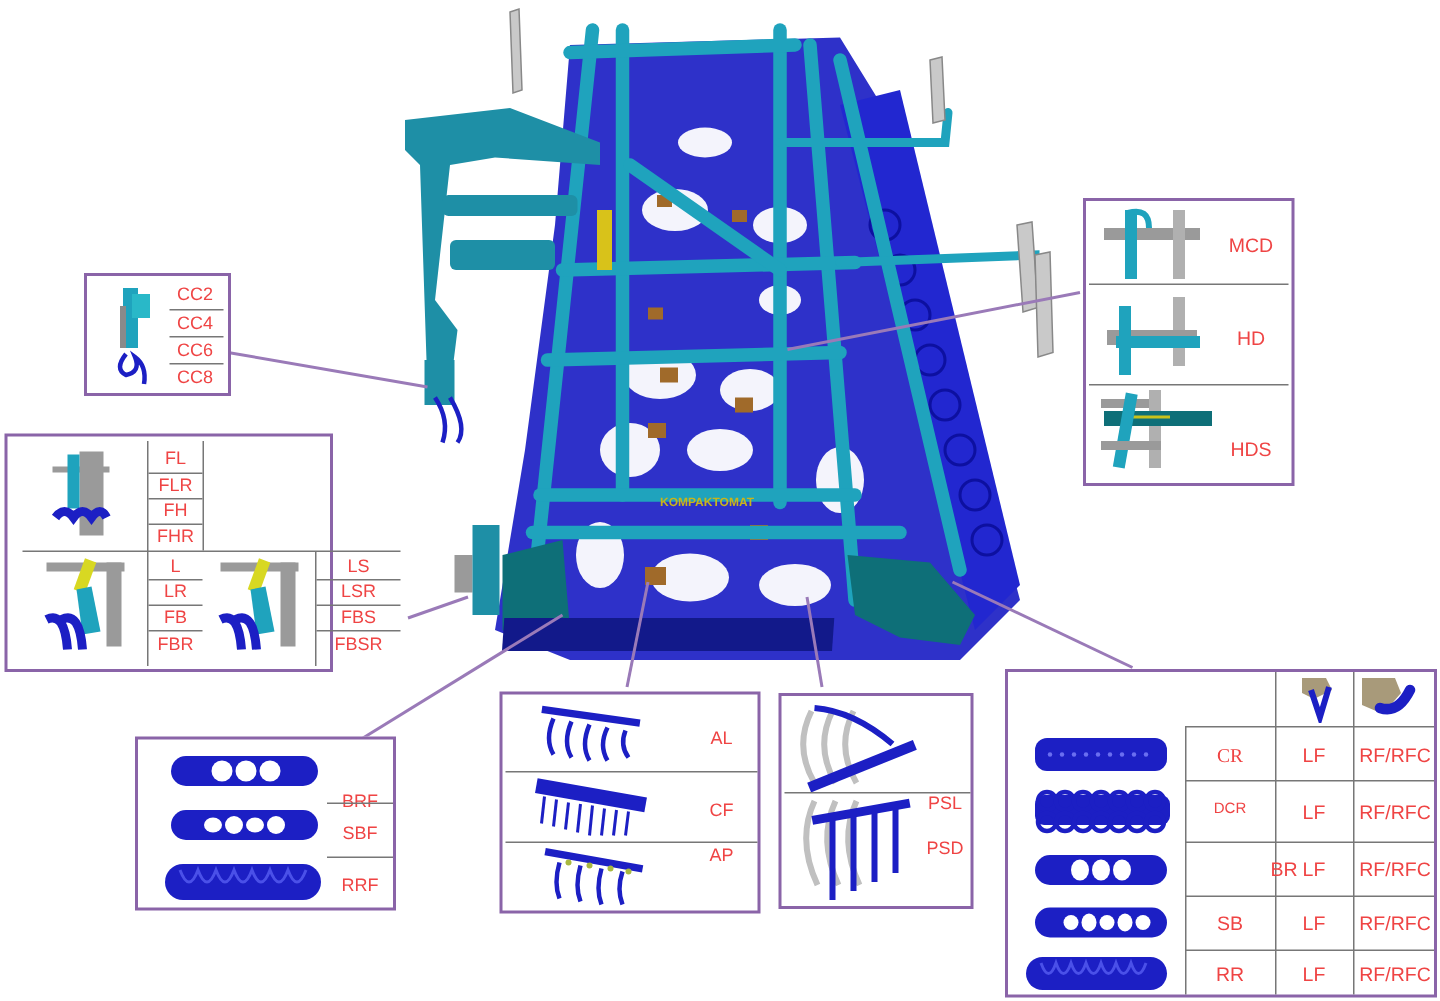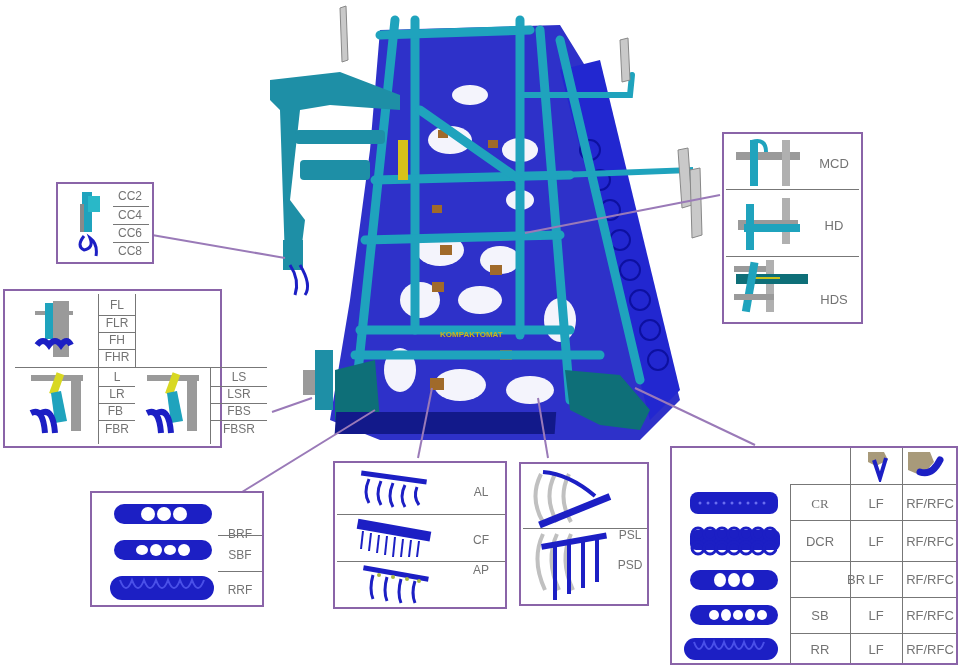--- a/index.html
+++ b/index.html
@@ -1,18 +1,18 @@
 <!DOCTYPE html>
 <html><head>
 <meta charset="utf-8">
 <style>
   html,body{margin:0;padding:0;background:#ffffff;}
   body{width:960px;height:667px;position:relative;overflow:hidden;font-family:"Liberation Sans","DejaVu Sans",sans-serif;color:#222;}
   .box{position:absolute;border:2px solid #8a64a8;background:#fff;box-sizing:border-box;}
-  .lbl{position:absolute;font-size:12px;color:#737373;text-align:center;}
+  .lbl{position:absolute;font-size:12px;color:#ef4444;text-align:center;}
   .hline{position:absolute;height:1px;background:#777;}
   .vline{position:absolute;width:1px;background:#777;}
   svg{position:absolute;left:0;top:0;}
   .thumb{position:absolute;}
 </style>
 </head>
 <body>
 
 <svg width="960" height="667" viewBox="0 0 960 667">
 
@@ -160,21 +160,21 @@
     <rect x="42" y="4" width="10" height="56" fill="#9a9a9a"></rect>
     <rect x="24" y="2" width="8" height="22" fill="#d8d822" transform="rotate(20 28 12)"></rect>
     <path d="M22,22 L32,20 L38,50 L26,52 Z" fill="#1fa3bd"></path>
     <path d="M2,42 Q14,36 16,62 M12,42 Q24,36 26,62" stroke="#1c1fc4" stroke-width="6" fill="none"></path>
   </svg>
   <div class="vline" style="left:130px;top:77px;height:0px;"></div>
   <div class="lbl" style="left:94px;top:79px;width:36px;">L</div>
   <div class="hline" style="left:94px;top:95px;width:36px;"></div>
   <div class="lbl" style="left:94px;top:96px;width:36px;">LR</div>
   <div class="hline" style="left:94px;top:112px;width:36px;"></div>
-  <div class="lbl" style="left:82px;top:113px;width:36px;text-align:right;">FB</div>
+  <div class="lbl" style="left:94px;top:113px;width:36px;">FB</div>
   <div class="hline" style="left:94px;top:129px;width:36px;"></div>
   <div class="lbl" style="left:94px;top:131px;width:36px;">FBR</div>
 
   <svg class="thumb" style="left:140px;top:80px;" width="60" height="66" viewBox="0 0 60 66">
     <rect x="2" y="4" width="52" height="6" fill="#9a9a9a"></rect>
     <rect x="42" y="4" width="10" height="56" fill="#9a9a9a"></rect>
     <rect x="24" y="2" width="8" height="22" fill="#d8d822" transform="rotate(20 28 12)"></rect>
     <path d="M22,22 L32,20 L38,50 L26,52 Z" fill="#1fa3bd"></path>
     <path d="M2,42 Q14,36 16,62 M12,42 Q24,36 26,62" stroke="#1c1fc4" stroke-width="6" fill="none"></path>
   </svg>
@@ -364,21 +364,21 @@
         <circle cx="82" cy="10" r="6"></circle>
       <circle cx="10" cy="24" r="6"></circle>
         <circle cx="22" cy="24" r="6"></circle>
         <circle cx="34" cy="24" r="6"></circle>
         <circle cx="46" cy="24" r="6"></circle>
         <circle cx="58" cy="24" r="6"></circle>
         <circle cx="70" cy="24" r="6"></circle>
         <circle cx="82" cy="24" r="6"></circle>
     </g>
   </svg>
-  <div class="lbl" style="left:118px;top:86px;width:60px;font-size:13px;">DCR</div>
+  <div class="lbl" style="left:118px;top:86px;width:60px;font-size:10px;">DCR</div>
   <div class="lbl" style="left:178px;top:86px;width:52px;font-size:13px;">LF</div>
   <div class="lbl" style="left:230px;top:86px;width:56px;font-size:13px;">RF/RFC</div>
   <div class="hline" style="left:118px;top:113px;width:166px;"></div>
 
   <svg class="thumb" style="left:18px;top:120px;" width="90" height="24" viewBox="0 0 90 24">
     <rect x="0" y="2" width="88" height="20" rx="10" fill="#1c1fc4"></rect>
     <ellipse cx="30" cy="12" rx="6" ry="7" fill="#fff"></ellipse>
       <ellipse cx="44" cy="12" rx="6" ry="7" fill="#fff"></ellipse>
       <ellipse cx="58" cy="12" rx="6" ry="7" fill="#fff"></ellipse>
   </svg>

